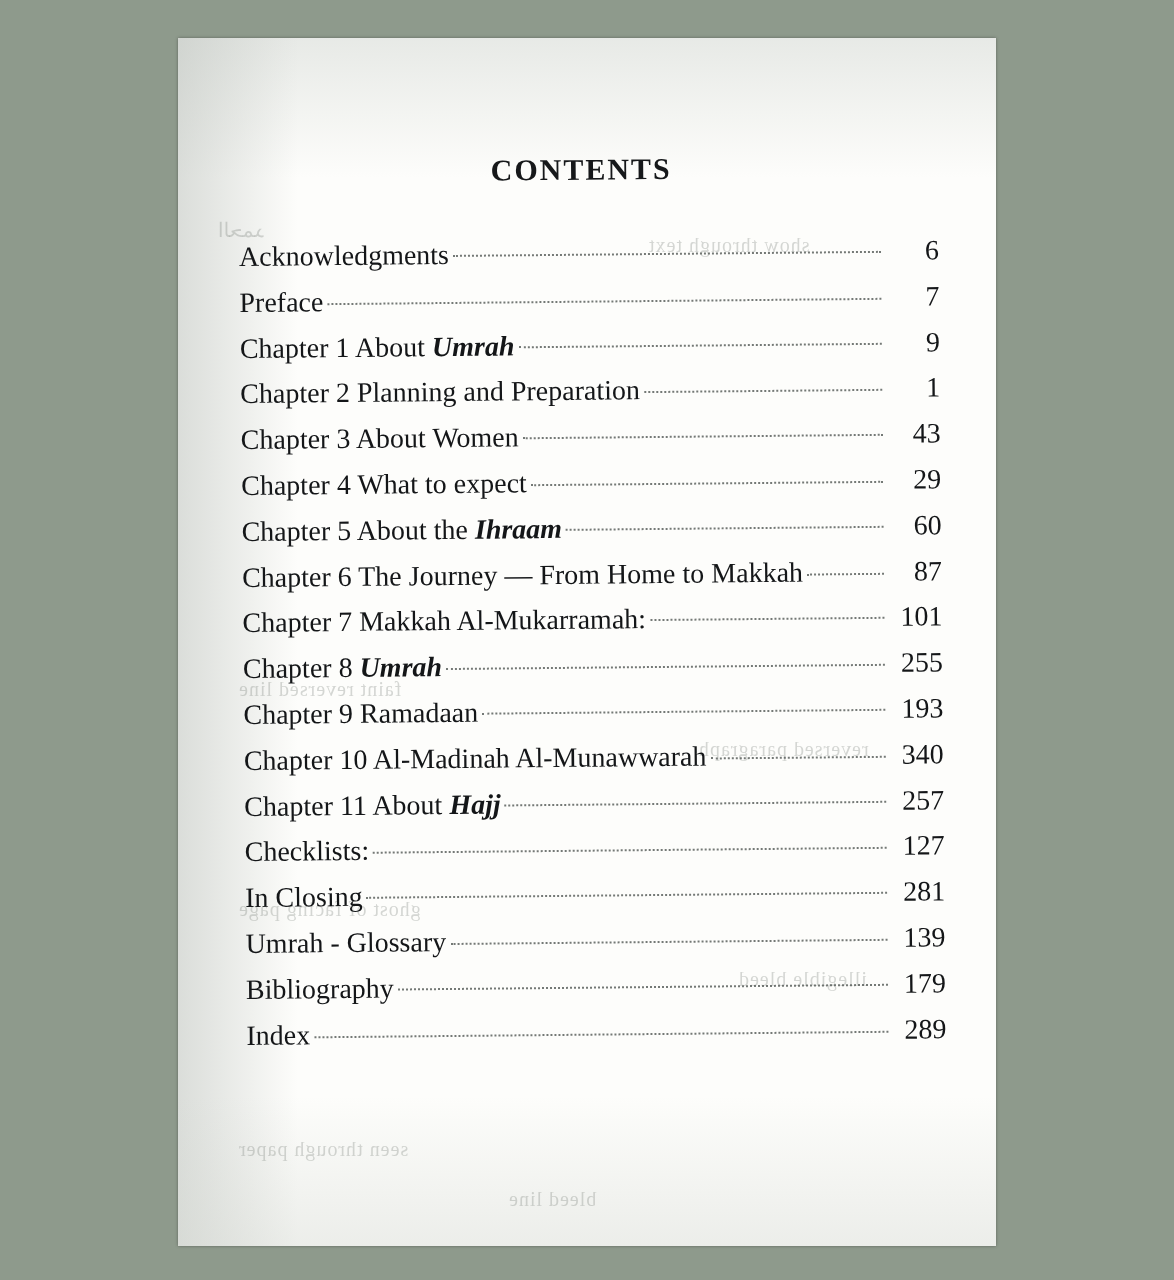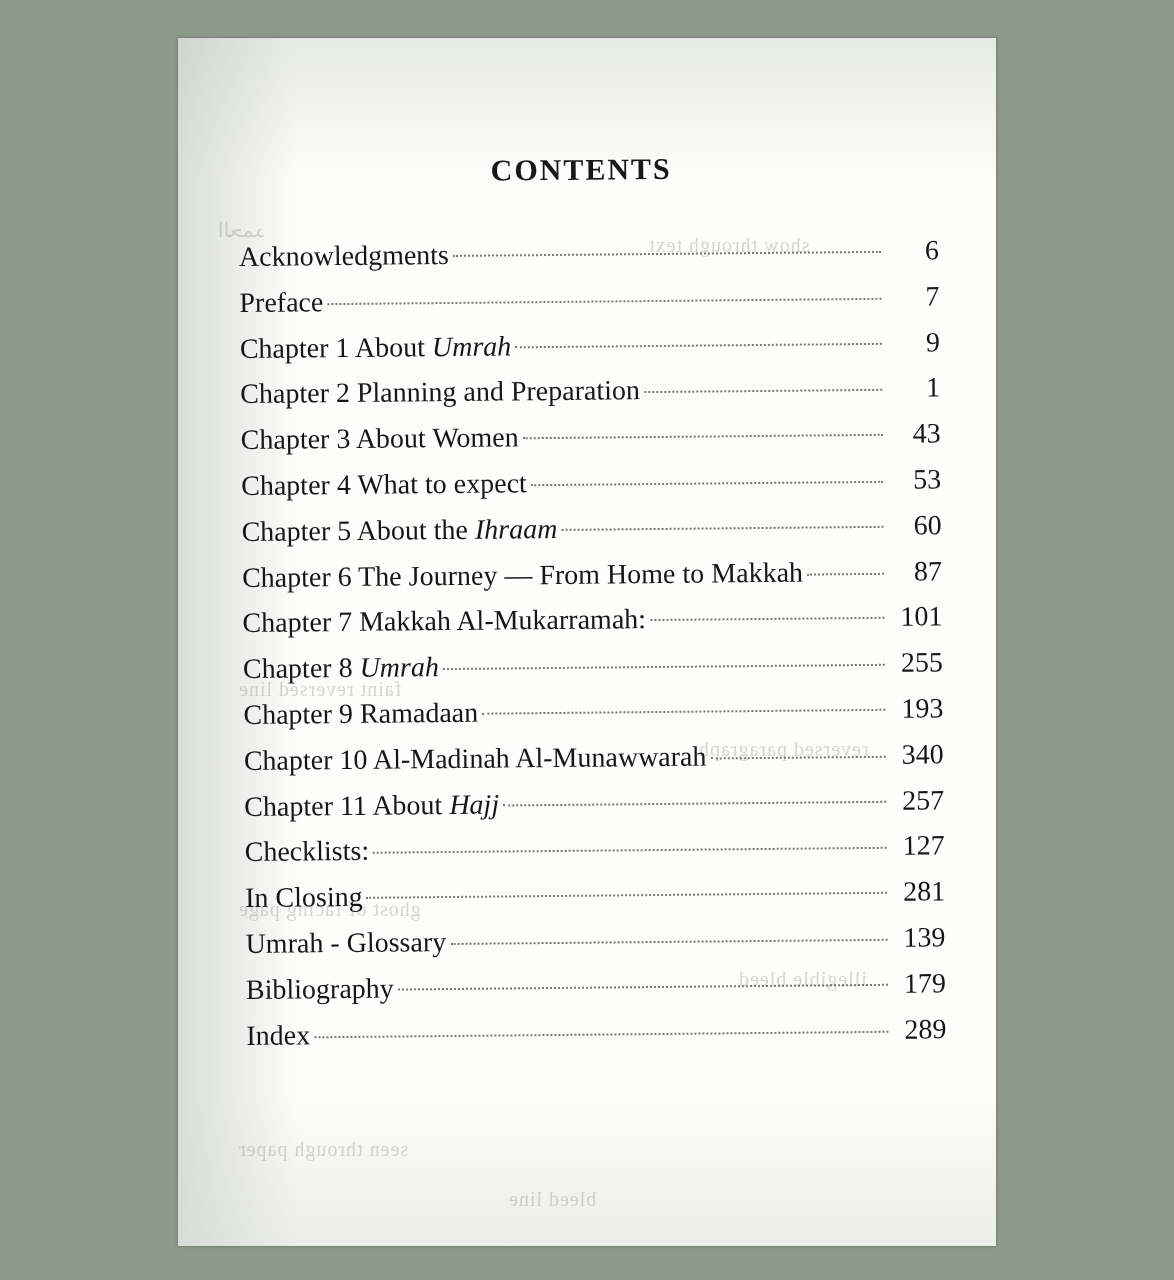--- a/index.html
+++ b/index.html
@@ -100,20 +100,21 @@
     line-height: 1.1;
     font-family: "Liberation Serif", serif;
   }
 
   .toc-label {
     white-space: nowrap;
     flex: 0 0 auto;
   }
   .toc-label i {
     font-style: italic;
+    font-weight: bold;
   }
 
   .toc-dots {
     flex: 1 1 auto;
     margin: 0 6px 0 4px;
     border-bottom: 2px dotted #5d625f;
     transform: translateY(-6px);
     min-width: 10px;
     opacity: 0.85;
   }
@@ -176,21 +177,21 @@
           <span class="toc-page">1</span>
         </li>
         <li class="toc-row">
           <span class="toc-label">Chapter 3 About Women</span>
           <span class="toc-dots"></span>
           <span class="toc-page">43</span>
         </li>
         <li class="toc-row">
           <span class="toc-label">Chapter 4 What to expect</span>
           <span class="toc-dots"></span>
-          <span class="toc-page">53</span>
+          <span class="toc-page">29</span>
         </li>
         <li class="toc-row">
           <span class="toc-label">Chapter 5 About the <i>Ihraam</i></span>
           <span class="toc-dots"></span>
           <span class="toc-page">60</span>
         </li>
         <li class="toc-row">
           <span class="toc-label">Chapter 6 The Journey — From Home to Makkah</span>
           <span class="toc-dots"></span>
           <span class="toc-page">87</span>

